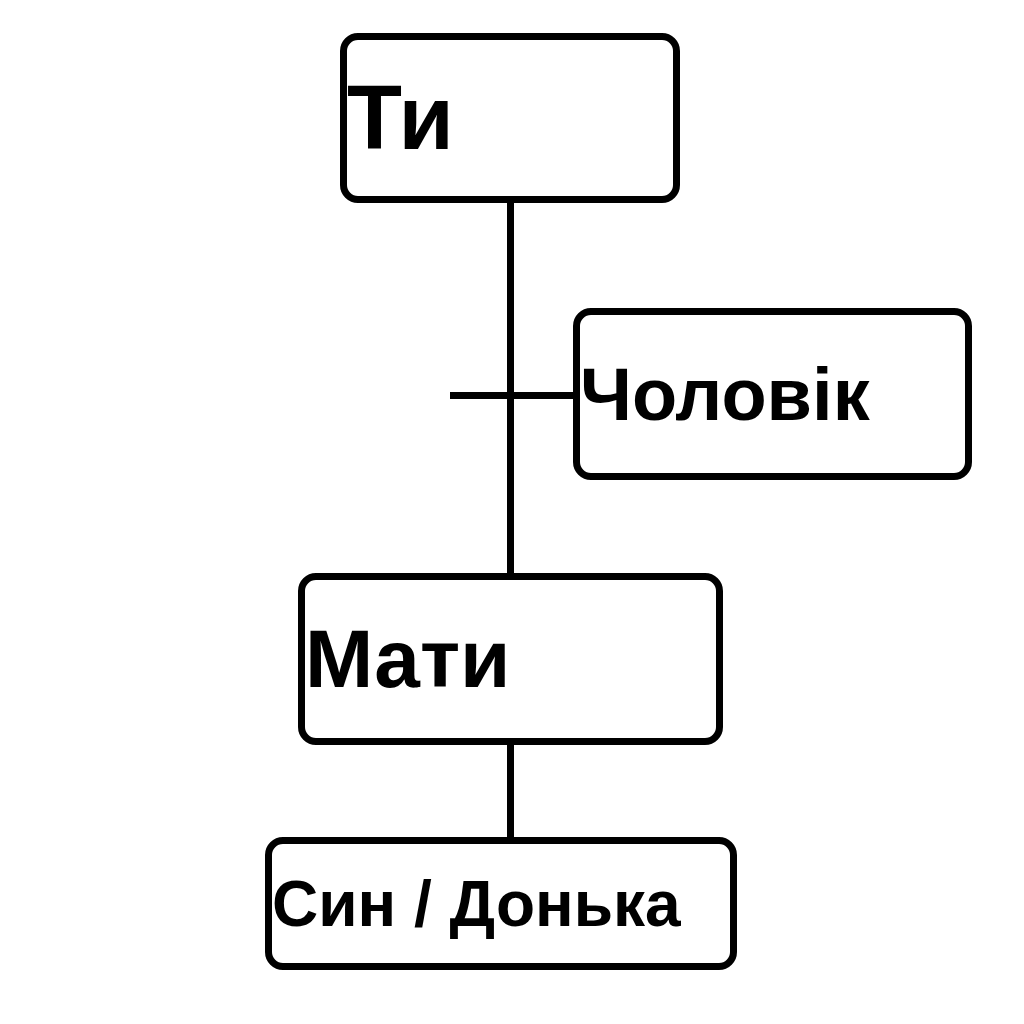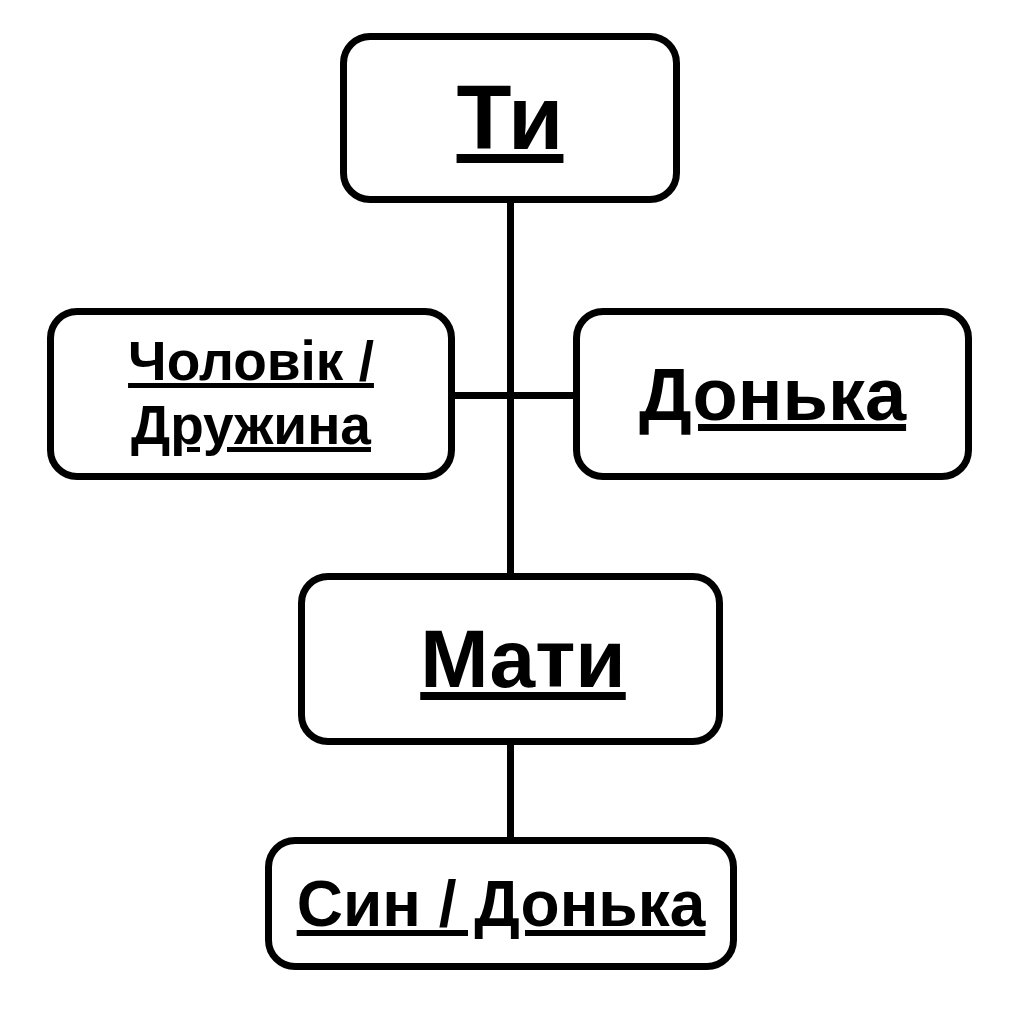--- a/index.html
+++ b/index.html
@@ -13,41 +13,40 @@
     height: 1024px;
     background: #ffffff;
     font-family: "Liberation Sans", "DejaVu Sans", sans-serif;
     overflow: hidden;
   }
   .node {
     position: absolute;
     box-sizing: border-box;
     background: #ffffff;
     border: 7px solid #000000;
-    border-radius: 30px;
+    border-radius: 18px;
     display: flex;
     flex-direction: column;
-    align-items: center;
+    align-items: flex-start;
     justify-content: center;
     text-align: center;
     color: #000000;
     font-weight: 700;
     z-index: 2;
-    text-decoration: underline;
   }
   .connector {
     position: absolute;
     background: #000000;
     z-index: 1;
   }
   
   #node-you    { left: 340px; top: 33px;  width: 340px; height: 170px; font-size: 90px; }
   #node-spouse { left: 47px;  top: 308px; width: 408px; height: 172px; font-size: 55px; line-height: 1.16; }
   #node-father { left: 573px; top: 308px; width: 399px; height: 172px; font-size: 74px; }
-  #node-mother { left: 298px; top: 573px; width: 425px; height: 172px; font-size: 82px; padding-left: 25px; }
+  #node-mother { left: 298px; top: 573px; width: 425px; height: 172px; font-size: 82px; }
   #node-child  { left: 265px; top: 837px; width: 472px; height: 133px; font-size: 64px; }
 
   #connector-you-mother   { left: 507px; top: 195px; width: 7px;  height: 385px; }
   #connector-spouse-father{ left: 450px; top: 392px; width: 130px; height: 7px;  }
   #connector-mother-child { left: 507px; top: 740px; width: 7px;  height: 104px; }
 
   .node-label { pointer-events: none; }
 </style>
 </head>
 <body>
@@ -55,27 +54,23 @@
 <div class="canvas">
 
   <div class="connector" id="connector-you-mother"></div>
   <div class="connector" id="connector-spouse-father"></div>
   <div class="connector" id="connector-mother-child"></div>
 
   <div class="node" id="node-you">
     <span class="node-label">Ти</span>
   </div>
 
-  <div class="node" id="node-spouse">
-    <span class="node-label">Чоловік /</span>
-    <span class="node-label">Дружина</span>
-  </div>
 
   <div class="node" id="node-father">
-    <span class="node-label">Донька</span>
+    <span class="node-label">Чоловік</span>
   </div>
 
   <div class="node" id="node-mother">
     <span class="node-label">Мати</span>
   </div>
 
   <div class="node" id="node-child">
     <span class="node-label">Син / Донька</span>
   </div>
 

